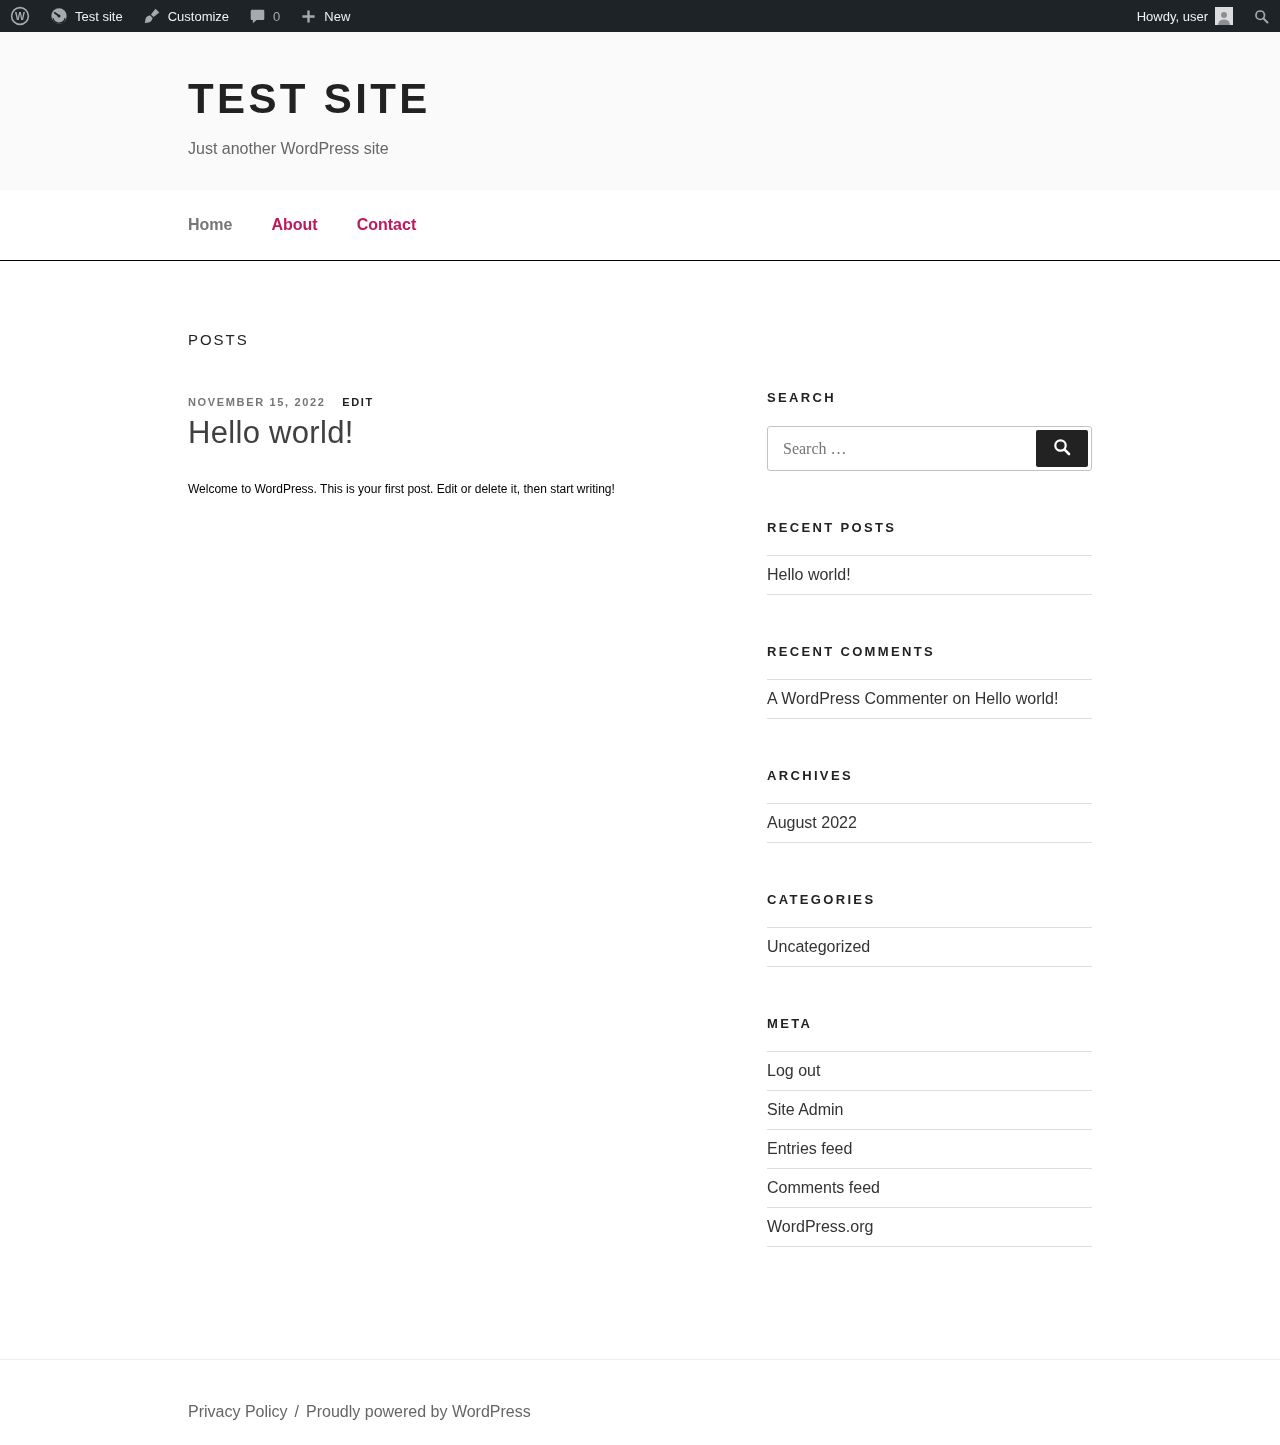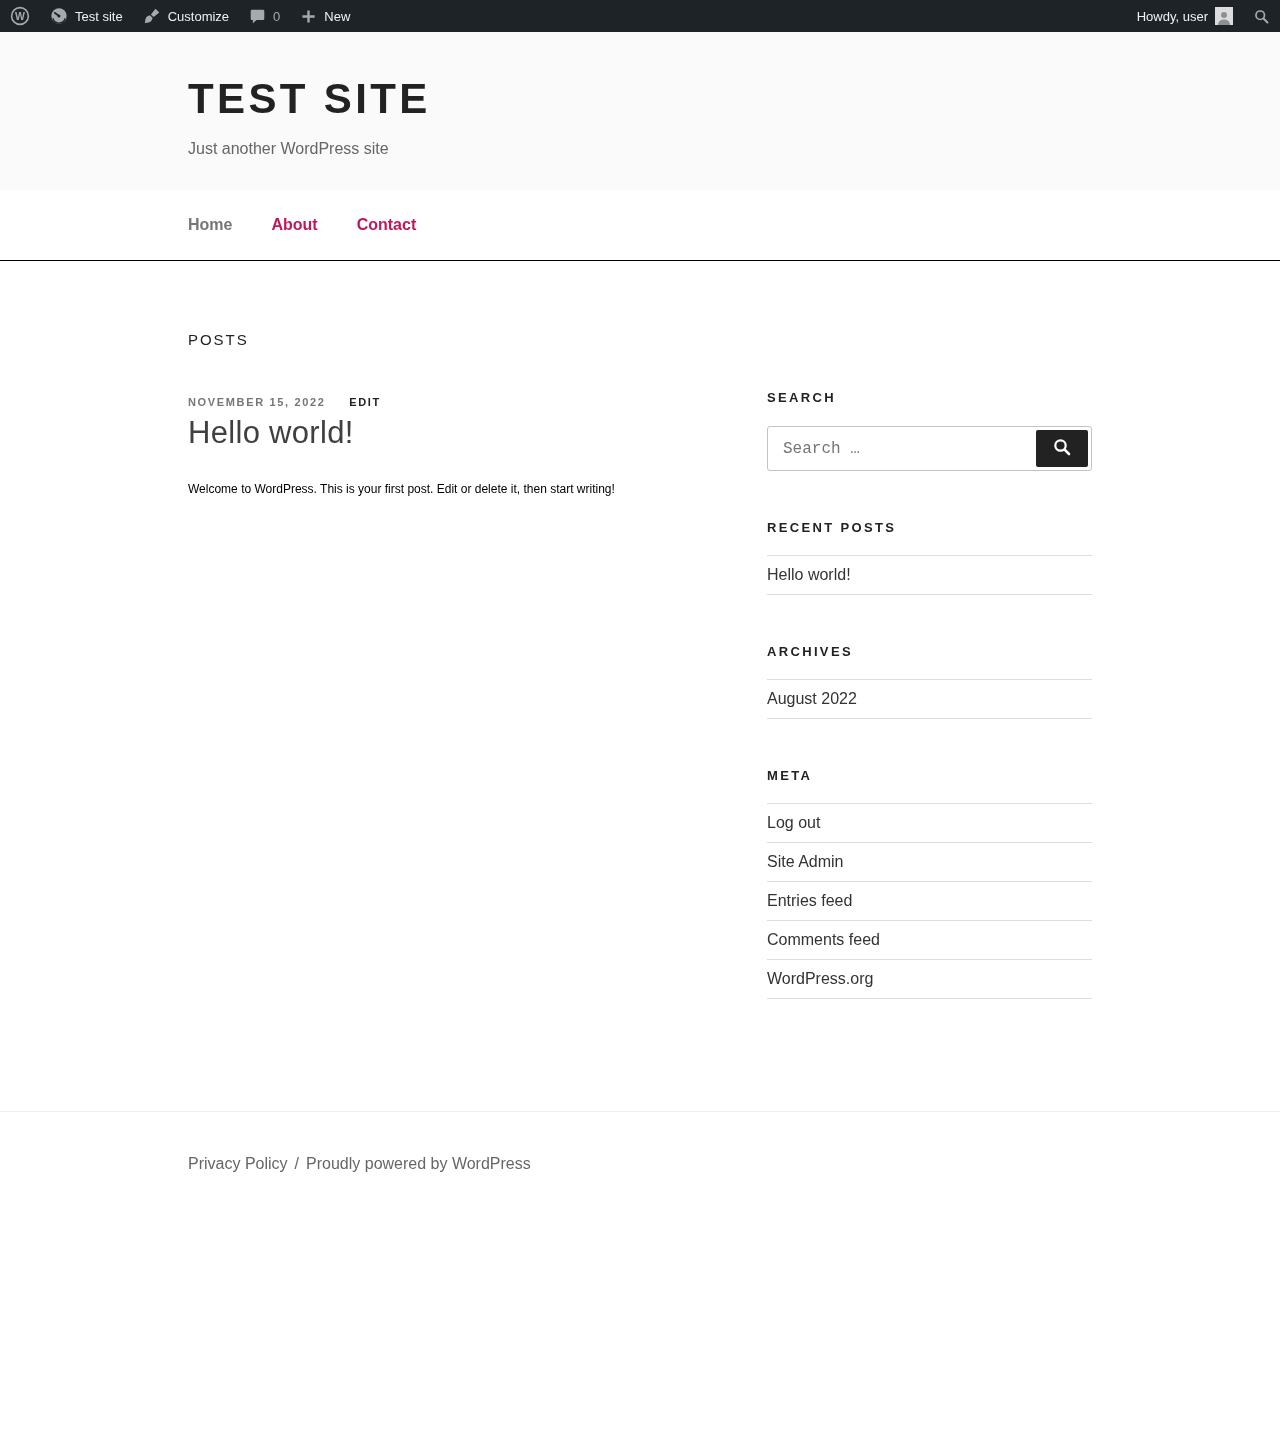--- a/index.html
+++ b/index.html
@@ -44,39 +44,39 @@
   .nav-link { font-size:16px; font-weight:700; color:#be185d; }
   .nav-link.current { color:#767676; }
 
   
   .content { display:flex; justify-content:space-between; padding:70px 0 112px; }
   .col-main { width:512px; }
   .page-title { font-size:15px; font-weight:400; letter-spacing:.13em; color:#222; }
 
   .post-meta { margin-top:48px; font-size:11px; font-weight:700; letter-spacing:.15em; }
   .post-date { color:#767676; }
-  .edit-link { color:#222; margin-left:19px; }
+  .edit-link { color:#222; margin-left:12px; }
   .entry-title {
     margin-top:7px; font-size:31px; font-weight:400;
     color:#404040; letter-spacing:.01em;
   }
   .entry-body { margin-top:29px; font-size:12px; line-height:1.55; color:#000000; }
 
   
   .col-side { width:325px; padding-top:59px; }
   .widget-title { font-size:13px; font-weight:700; letter-spacing:.18em; color:#222; }
   .widget + .widget { margin-top:49px; }
 
   .search-form {
     margin-top:21px; display:flex; align-items:stretch;
     border:1px solid #c3c3c3; border-radius:3px; padding:3px; background:#fff;
   }
   .search-input {
     flex:1; border:none; outline:none; background:transparent;
-    font-family:Liberation Mono, monospace;
+    font-family:Liberation Serif, serif;
     font-size:16px; color:#333; padding:0 12px; height:37px;
   }
   .search-input::placeholder { color:#757575; opacity:1; }
   .search-button {
     width:52px; height:37px; background:#222; border:none; border-radius:2px;
     display:flex; align-items:center; justify-content:center; cursor:pointer;
   }
 
   .widget-list { list-style:none; margin-top:20px; border-top:1px solid #ddd; }
   .widget-list li {
@@ -209,30 +209,46 @@
 
     <section class="widget">
       <h4 class="widget-title">RECENT POSTS</h4>
       <ul class="widget-list">
         <li>
           <a>Hello world!</a>
         </li>
       </ul>
     </section>
 
+    <section class="widget">
+      <h4 class="widget-title">RECENT COMMENTS</h4>
+      <ul class="widget-list">
+        <li>
+          <a>A WordPress Commenter</a><span class="connector"> on </span><a>Hello world!</a>
+        </li>
+      </ul>
+    </section>
 
     <section class="widget">
       <h4 class="widget-title">ARCHIVES</h4>
       <ul class="widget-list">
         <li>
           <a>August 2022</a>
         </li>
       </ul>
     </section>
 
+    <section class="widget">
+      <h4 class="widget-title">CATEGORIES</h4>
+      <ul class="widget-list">
+        <li>
+          <a>Uncategorized</a>
+        </li>
+      </ul>
+    </section>
 
     <section class="widget">
       <h4 class="widget-title">META</h4>
       <ul class="widget-list">
         <li><a>Log out</a></li>
         <li><a>Site Admin</a></li>
         <li><a>Entries feed</a></li>
         <li><a>Comments feed</a></li>
         <li><a>WordPress.org</a></li>
       </ul>

